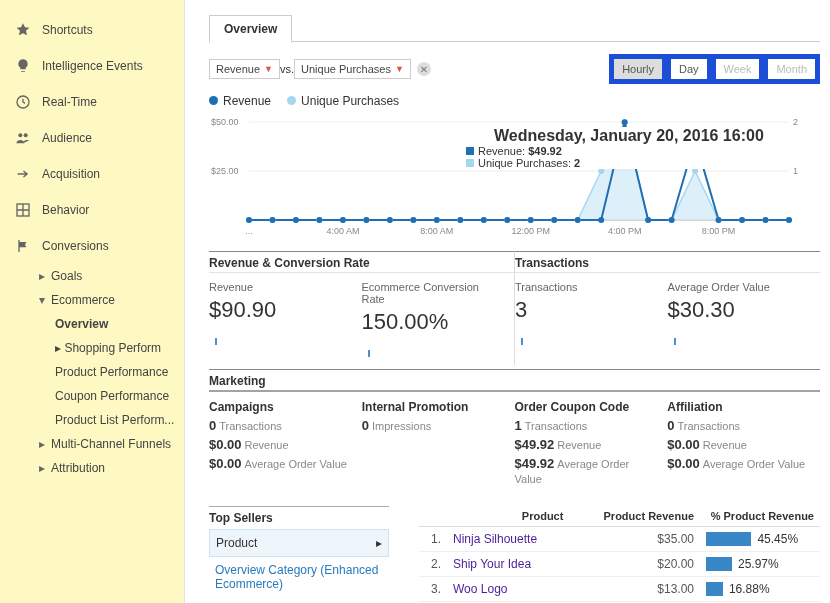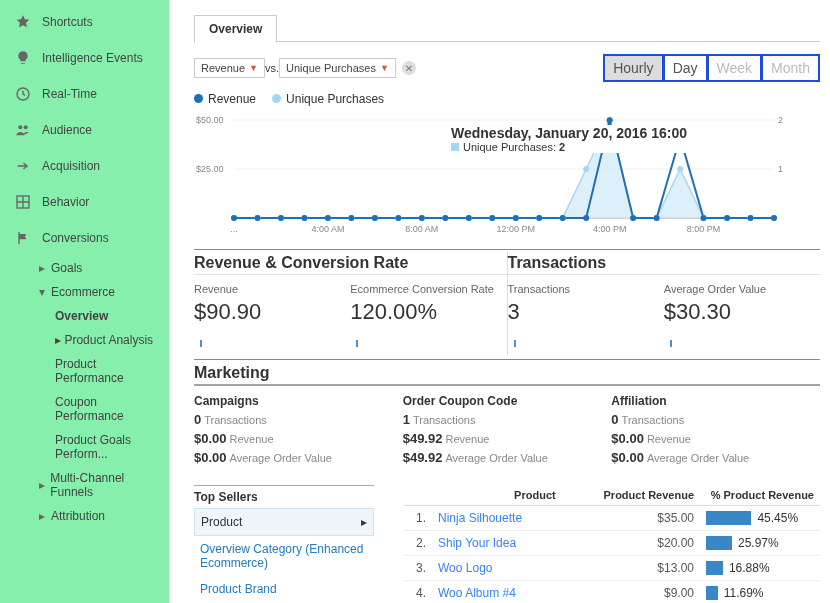--- a/index.html
+++ b/index.html
@@ -1,57 +1,57 @@
 <!DOCTYPE html>
 <html><head>
 <meta charset="utf-8">
 <style>
 * { box-sizing: border-box; margin: 0; padding: 0; }
 body { font-family: Arial, Helvetica, sans-serif; font-size: 12px; color: #333; background: #fff; width: 830px; height: 603px; overflow: hidden; }
 .app { display: flex; width: 100%; height: 100%; }
 
 
-.sidebar { width: 170px; background: #86efac; border-right: 1px solid #e5e5e5; padding-top: 4px; }
+.sidebar { width: 185px; background: #fef9c3; border-right: 1px solid #e5e5e5; padding-top: 12px; }
 .nav-item { display: flex; align-items: center; padding: 9px 8px 9px 14px; color: #444; cursor: pointer; font-size: 12px; }
 .nav-item .icon { width: 18px; height: 18px; margin-right: 10px; display: inline-flex; align-items: center; justify-content: center; color: #666; }
 .sub-item { display: flex; align-items: center; padding: 5px 8px 5px 39px; color: #444; cursor: pointer; font-size: 12px; }
 .sub-item .caret { width: 10px; display: inline-block; color: #666; margin-right: 2px; }
 .sub-sub { padding: 5px 8px 5px 55px; color: #444; cursor: pointer; font-size: 12px; }
 .sub-sub.active { font-weight: bold; }
 
 
 .main { flex: 1; padding: 0 10px 0 24px; overflow: auto; }
 .tabs { margin-top: 14px; }
 .tab { display: inline-block; border: 1px solid #ccc; border-bottom: 1px solid #fff; padding: 6px 14px; font-size: 12px; font-weight: bold; background: #fff; position: relative; top: 1px; }
 .tabs-line { border-bottom: 1px solid #ccc; margin-top: -1px; }
 
 
 .controls { display: flex; align-items: center; margin: 12px 0 10px 0; }
 .dropdown { border: 1px solid #ccc; padding: 3px 6px; font-size: 11px; color: #444; display: inline-flex; align-items: center; cursor: pointer; background: #fff; }
 .dropdown .arr { color: #d6583e; margin-left: 4px; font-size: 9px; }
 .vs { margin: 0 0; font-size: 11px; }
 .close-x { width: 14px; height: 14px; border-radius: 50%; background: #ddd; color: #777; font-size: 10px; display: inline-flex; align-items: center; justify-content: center; margin-left: 6px; cursor: pointer; }
 .time-toggle { margin-left: auto; display: flex; }
-.time-toggle .btn { border: 2px solid #1d4ed8; margin-left: -1px; padding: 4px 8px; font-size: 14px; color: #555; background: #fff; cursor: pointer; }
+.time-toggle .btn { border: 5px solid #1d4ed8; margin-left: -1px; padding: 4px 8px; font-size: 11px; color: #555; background: #fff; cursor: pointer; }
 .time-toggle .btn.active { background: #ddd; }
 .time-toggle .btn.disabled { color: #bbb; cursor: default; }
 
 
 .legend { display: flex; gap: 16px; margin: 6px 0 0 0; font-size: 12px; }
 .legend .dot { width: 9px; height: 9px; border-radius: 50%; display: inline-block; margin-right: 5px; }
 
 
 .chart-wrap { position: relative; height: 135px; margin-top: 4px; }
 .chart-tooltip { position: absolute; left: 255px; top: 15px; font-size: 11px; background: #fff; padding: 0 2px; }
-.chart-tooltip .title { font-weight: bold; font-size: 14px; }
+.chart-tooltip .title { font-weight: bold; font-size: 16px; margin-left: 28px; }
 .chart-tooltip .row { display: flex; align-items: center; }
 
 
 .section { border-top: 1px solid #888; margin-top: 4px; }
-.section-title { font-size: 16px; font-weight: bold; padding: 4px 0 2px 0; }
+.section-title { font-size: 12px; font-weight: bold; padding: 4px 0 2px 0; }
 .metrics-row { display: flex; }
 .metric { flex: 1; padding: 8px 12px 8px 0; border-top: 1px solid #e2e2e2; }
 .metric:first-child { padding-left: 0; }
 .metric-label { color: #666; font-size: 11px; margin-bottom: 4px; }
 .metric-value { font-size: 22px; color: #333; font-weight: normal; }
 .metric-spark { width: 40px; height: 12px; margin-top: 10px; position: relative; }
 .metric-spark::after { content: ""; position: absolute; left: 6px; bottom: 0; width: 2px; height: 7px; background: #4d90cd; }
 .two-col { display: flex; }
 .two-col > div { flex: 1; }
 .two-col .col-border { border-right: 1px solid #ddd; }
@@ -69,21 +69,21 @@
 .ts-left { width: 180px; border-top: 1px solid #aaa; }
 .ts-left .ts-title { font-weight: bold; font-size: 12px; margin: 4px 0; }
 .ts-item { display: block; padding: 6px 6px; font-size: 12px; color: #267abf; cursor: pointer; }
 .ts-item.active { background: #eef6fb; border: 1px solid #cde4f4; color: #333; display: flex; justify-content: space-between; align-items: center; }
 .ts-table { flex: 1; }
 .ts-table table { width: 100%; border-collapse: collapse; font-size: 12px; }
 .ts-table th { text-align: right; font-weight: bold; padding: 4px 6px; border-bottom: 1px solid #ddd; font-size: 11px; }
 .ts-table th:first-child { text-align: left; }
 .ts-table td { padding: 5px 6px; border-bottom: 1px solid #eee; }
 .ts-table td.num { text-align: right; color: #555; }
-.ts-table td.link { color: #3b82f6; cursor: pointer; }
+.ts-table td.link { color: #4c1d95; cursor: pointer; }
 .bar-cell { width: 120px; text-align: right; }
 .bar-wrap { display: flex; align-items: center; gap: 6px; }
 .bar { height: 14px; background: #3a87c7; }
 
 svg.icon-svg { width: 16px; height: 16px; fill: #666; }
 </style>
 </head>
 <body>
 
 <div class="app">
@@ -152,24 +152,24 @@
 
     <div class="sub-item">
         <span class="caret">▸</span>
         <span>Goals</span>
       </div>
     <div class="sub-item">
         <span class="caret">▾</span>
         <span>Ecommerce</span>
       </div>
       <div class="sub-sub active">Overview</div>
-      <div class="sub-sub"><span class="caret">▸</span> <span>Product Analysis</span></div>
+      <div class="sub-sub"><span class="caret">▸</span> <span>Shopping Perform</span></div>
       <div class="sub-sub">Product Performance</div>
       <div class="sub-sub">Coupon Performance</div>
-      <div class="sub-sub">Product Goals Perform...</div>
+      <div class="sub-sub">Product List Perform...</div>
     <div class="sub-item">
         <span class="caret">▸</span>
         <span>Multi-Channel Funnels</span>
       </div>
     <div class="sub-item">
         <span class="caret">▸</span>
         <span>Attribution</span>
       </div>
   </div>
 
@@ -265,36 +265,37 @@
           <circle cx="439.1304347826087" cy="108" r="3" fill="#1f6fb2"></circle>
           <circle cx="462.60869565217394" cy="108" r="3" fill="#1f6fb2"></circle>
           <circle cx="486.0869565217391" cy="27.679200000000012" r="3" fill="#1f6fb2"></circle>
           <circle cx="509.5652173913044" cy="108" r="3" fill="#1f6fb2"></circle>
           <circle cx="533.0434782608695" cy="108" r="3" fill="#1f6fb2"></circle>
           <circle cx="556.5217391304348" cy="108" r="3" fill="#1f6fb2"></circle>
           <circle cx="580" cy="108" r="3" fill="#1f6fb2"></circle>
         </svg>
       <div class="chart-tooltip">
         <div class="title">Wednesday, January 20, 2016 16:00</div>
+        <div class="row"><span style="width:8px;height:8px;display:inline-block;margin-right:4px;background:#1f6fb2"></span><span>Revenue:</span>&nbsp;<b>$49.92</b></div>
         <div class="row"><span style="width:8px;height:8px;display:inline-block;margin-right:4px;background:#a5d7f2"></span><span>Unique Purchases:</span>&nbsp;<b>2</b></div>
       </div>
     </div>
 
     <div class="two-col">
       <div class="section col-border">
         <div class="section-title">Revenue &amp; Conversion Rate</div>
         <div class="metrics-row">
           <div class="metric">
             <div class="metric-label">Revenue</div>
             <div class="metric-value">$90.90</div>
             <div class="metric-spark"></div>
           </div>
           <div class="metric">
             <div class="metric-label">Ecommerce Conversion Rate</div>
-            <div class="metric-value">120.00%</div>
+            <div class="metric-value">150.00%</div>
             <div class="metric-spark"></div>
           </div>
         </div>
       </div>
       <div class="section">
         <div class="section-title">Transactions</div>
         <div class="metrics-row">
           <div class="metric">
             <div class="metric-label">Transactions</div>
             <div class="metric-value">3</div>
@@ -310,20 +311,24 @@
     </div>
 
     <div class="section">
       <div class="section-title">Marketing</div>
       <div class="mkt-grid" id="mkt-grid">
           <div class="mkt-col">
             <div class="hdr">Campaigns</div>
             <div class="mkt-line"><span class="big">0</span><span class="small">Transactions</span></div>
             <div class="mkt-line"><span class="big">$0.00</span><span class="small">Revenue</span></div>
             <div class="mkt-line"><span class="big">$0.00</span><span class="small">Average Order Value</span></div>
+          </div>
+          <div class="mkt-col">
+            <div class="hdr">Internal Promotion</div>
+            <div class="mkt-line"><span class="big">0</span><span class="small">Impressions</span></div>
           </div>
           <div class="mkt-col">
             <div class="hdr">Order Coupon Code</div>
             <div class="mkt-line"><span class="big">1</span><span class="small">Transactions</span></div>
             <div class="mkt-line"><span class="big">$49.92</span><span class="small">Revenue</span></div>
             <div class="mkt-line"><span class="big">$49.92</span><span class="small">Average Order Value</span></div>
           </div>
           <div class="mkt-col">
             <div class="hdr">Affiliation</div>
             <div class="mkt-line"><span class="big">0</span><span class="small">Transactions</span></div>

